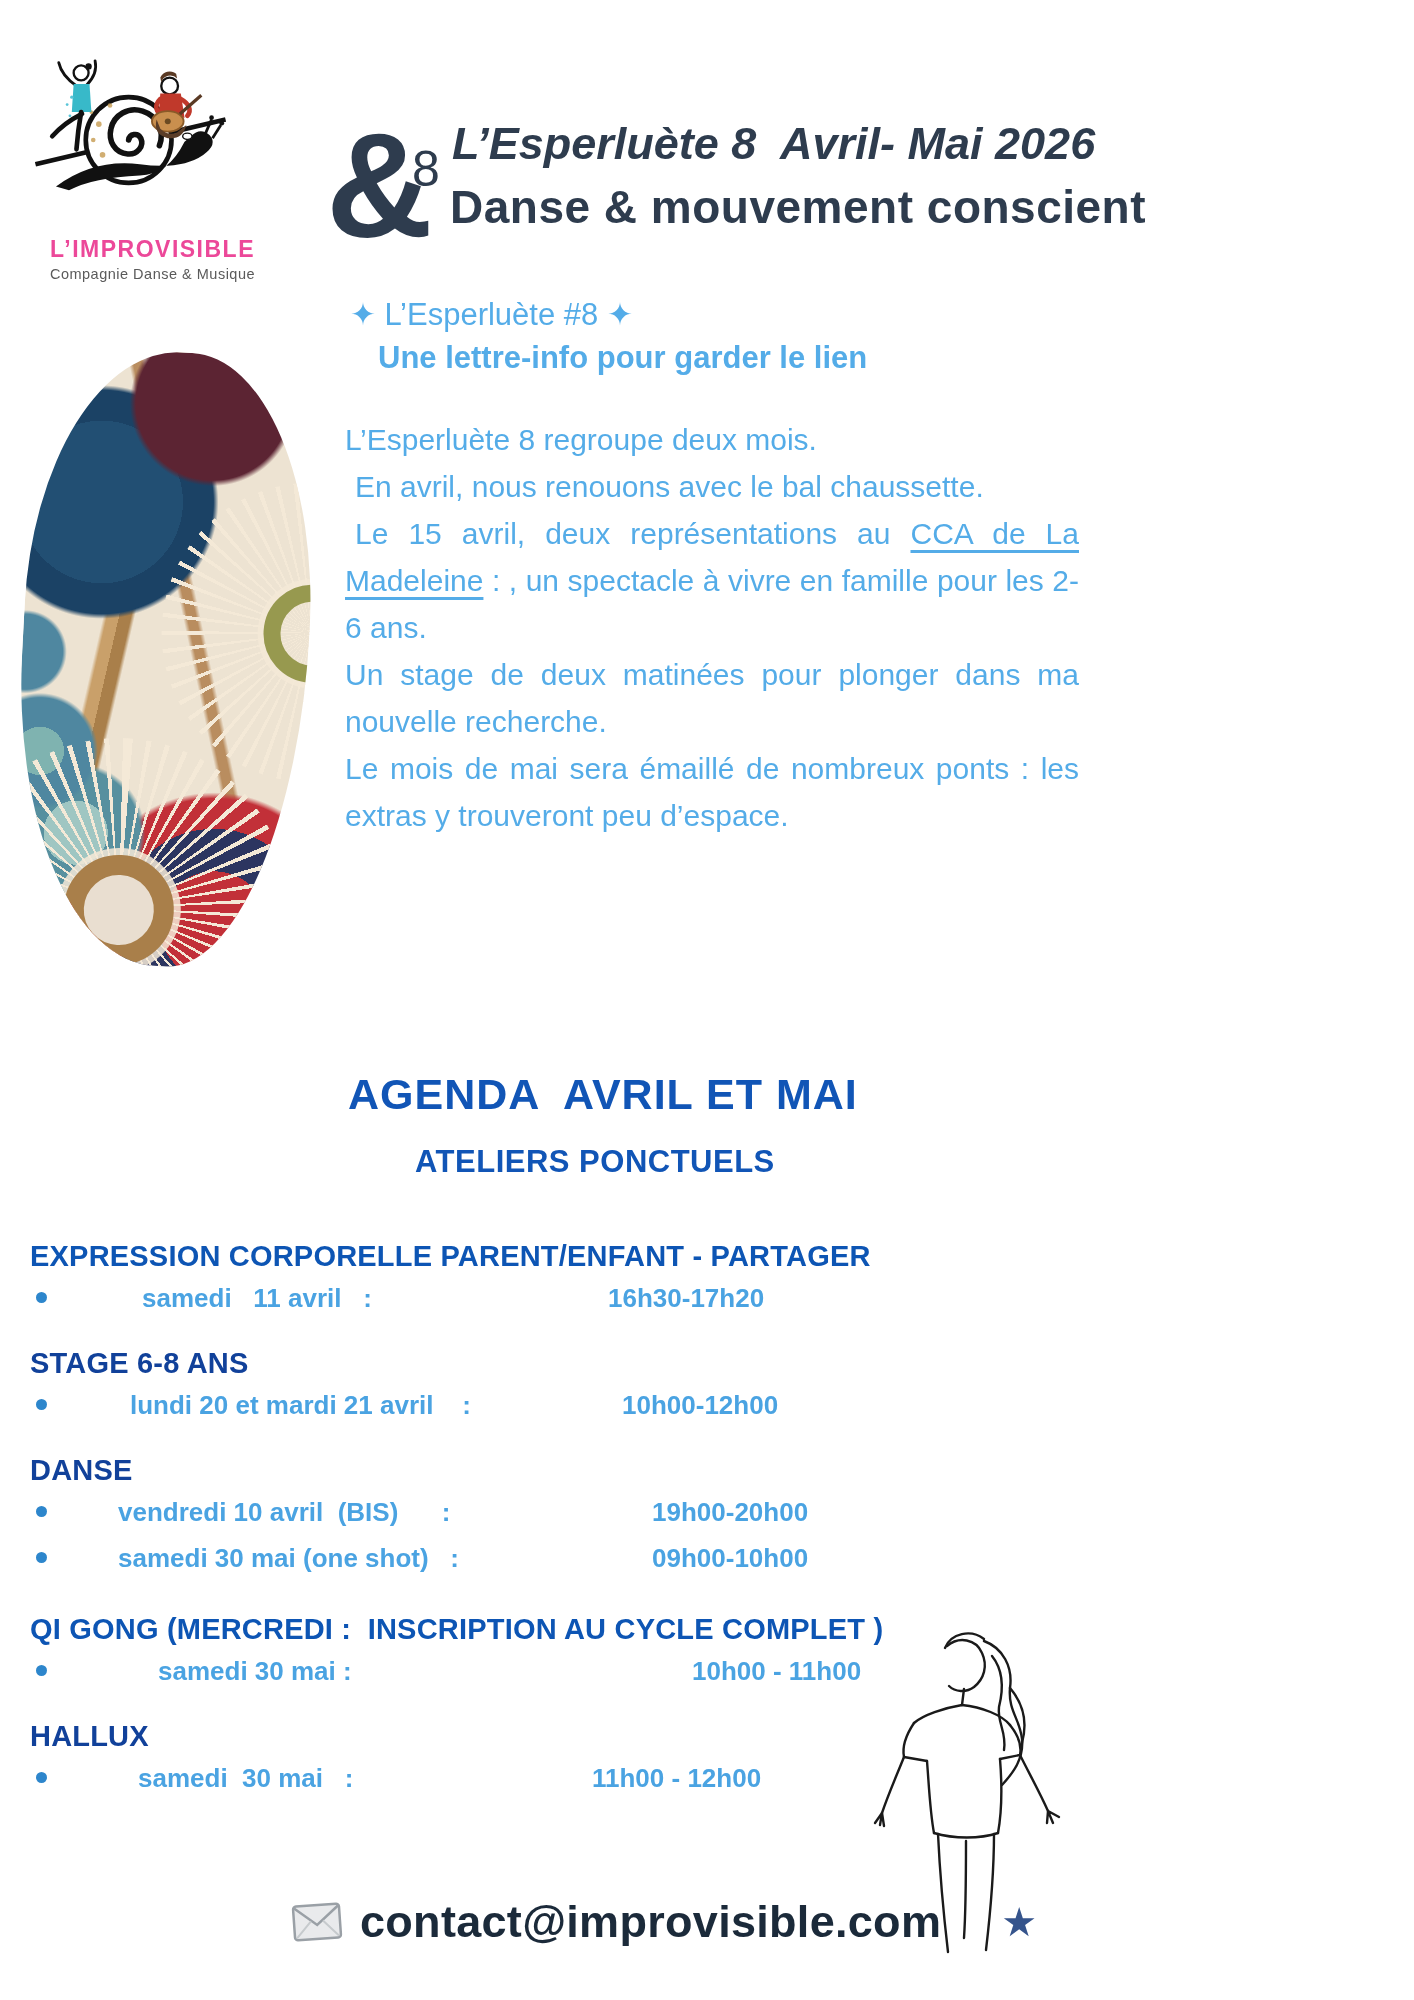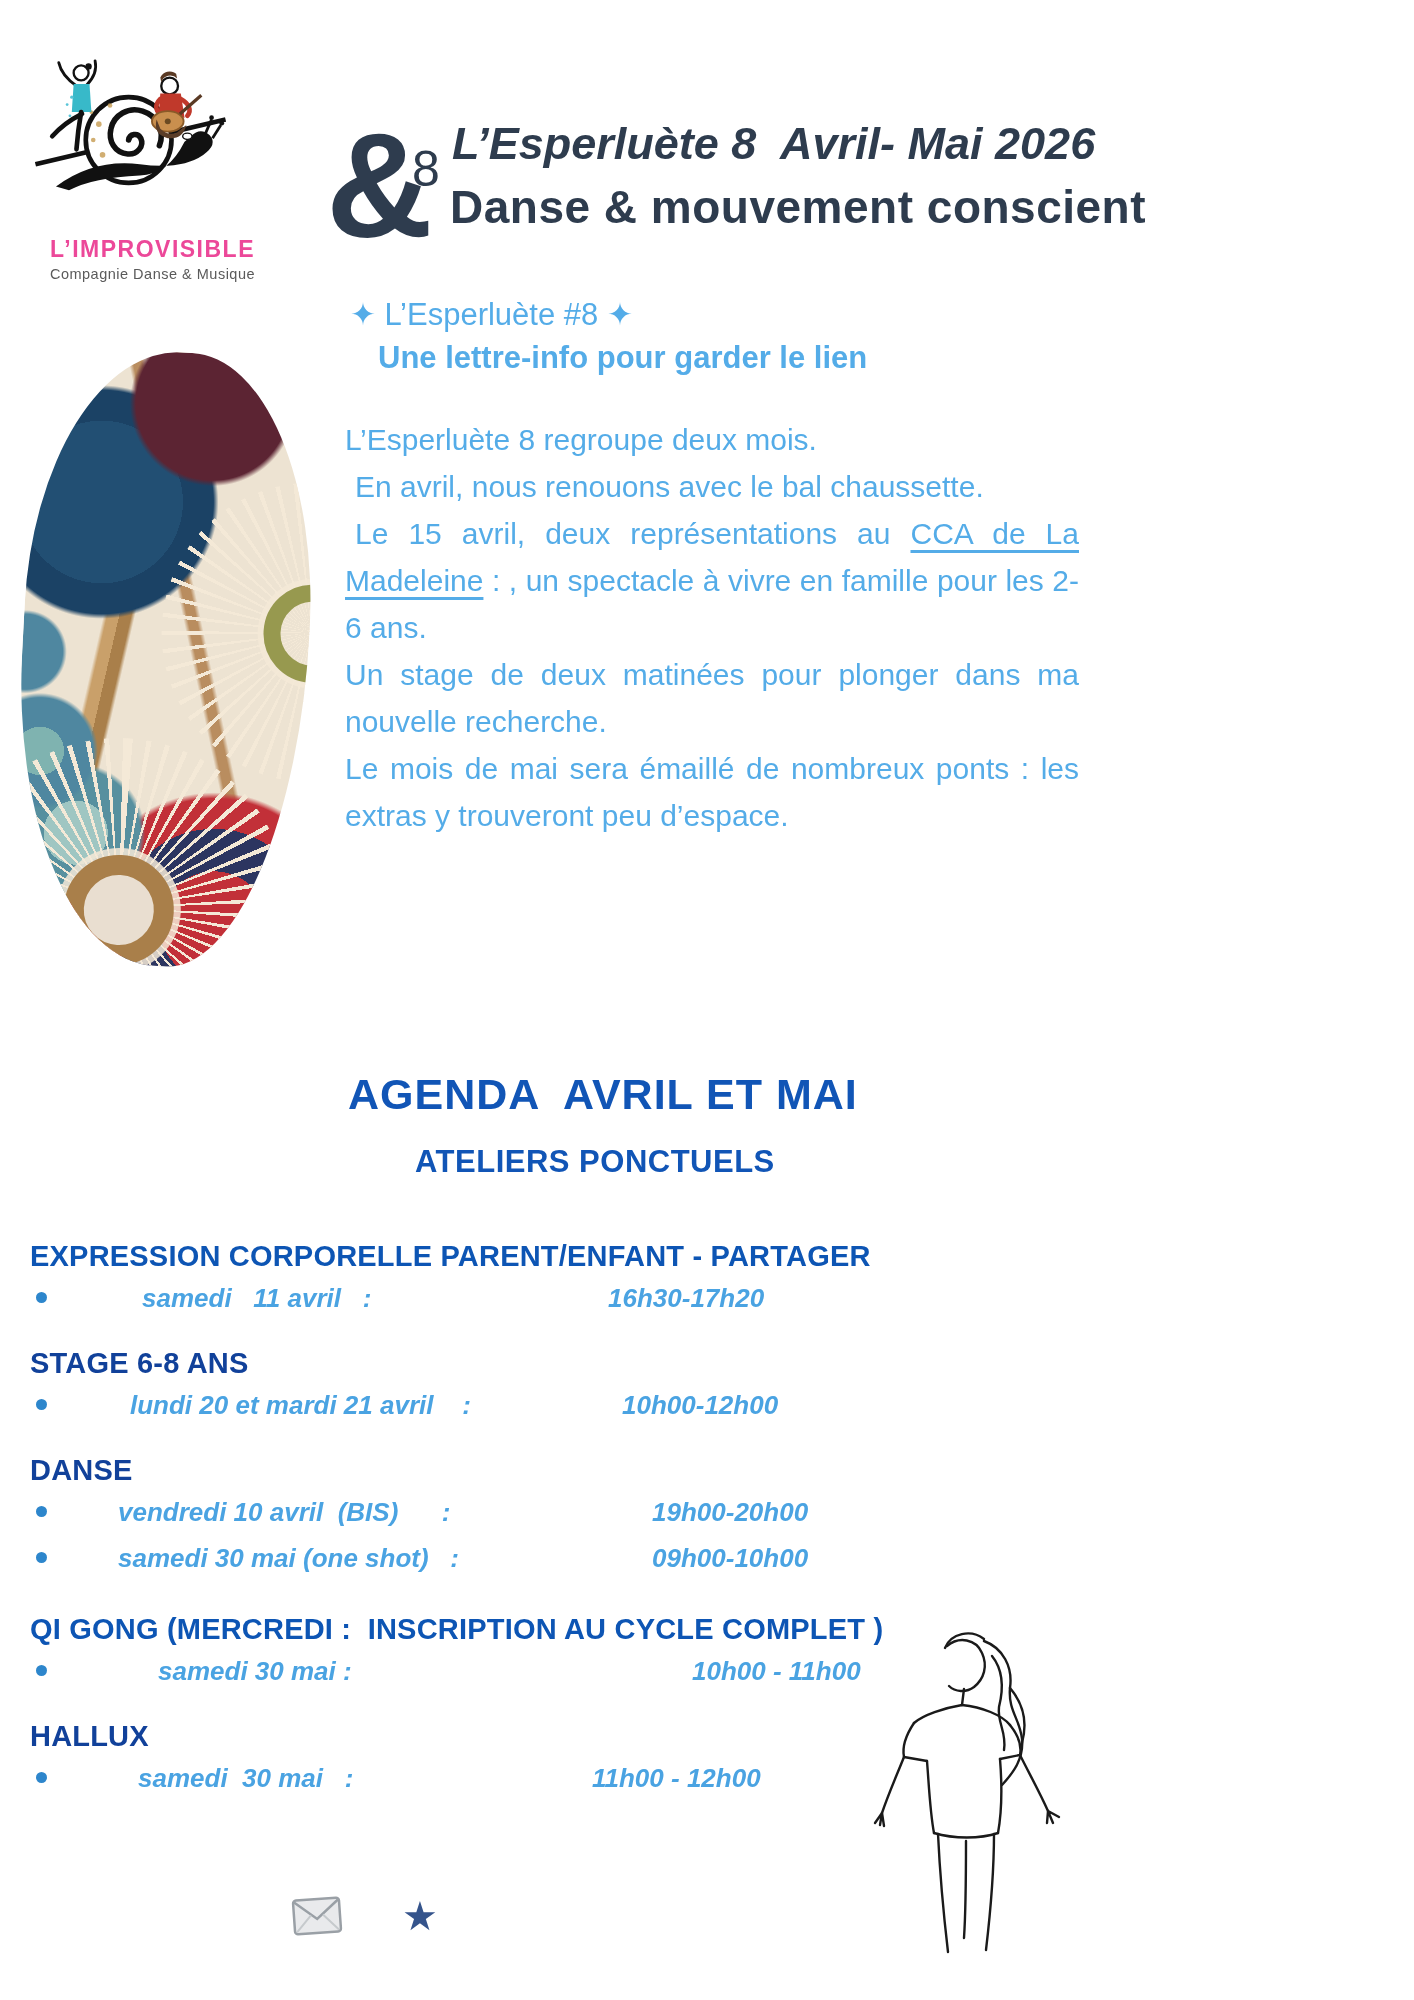--- a/index.html
+++ b/index.html
@@ -55,21 +55,21 @@
   
   .ag-title{left:348px;top:1070px;font-size:43px;font-weight:800;color:#1155b6;
             letter-spacing:1px;white-space:pre;}
   .ag-sub{left:415px;top:1144px;font-size:31px;font-weight:800;color:#1155b6;letter-spacing:.5px;}
   .agenda{left:30px;top:1240px;width:1090px;}
   .sec{margin-bottom:28px;}
   .sec-h{margin:0 0 10px;font-size:29px;font-weight:700;letter-spacing:.2px;white-space:pre;}
   .c-bright{color:#0d55b4;}
   .c-dark{color:#11419a;}
   .row{position:relative;padding-left:100px;margin-bottom:10px;min-height:36px;
-       font-size:26px;font-weight:700;color:#4aa3e2;font-style:italic;}
+       font-size:26px;font-weight:700;color:#4aa3e2;}
   .row .lbl{white-space:pre;}
   .dot{position:absolute;left:6px;top:9px;width:11px;height:11px;border-radius:50%;background:#2d86cc;}
   .t{position:absolute;top:0;white-space:pre;}
   .sec1 .row{padding-left:112px;} .sec1 .t{left:578px;}
   .sec2 .row{padding-left:100px;} .sec2 .t{left:592px;}
   .sec3 .row{padding-left:88px;}  .sec3 .t{left:622px;}
   .sec4{margin-top:34px;} .sec4 .row{padding-left:128px;} .sec4 .t{left:662px;}
   .sec5 .row{padding-left:108px;} .sec5 .t{left:562px;}
 
   
@@ -241,16 +241,17 @@
     <path d="M142,208 C142,250 138,290 134,324"></path>
     <path d="M114,215 C114,250 114,282 112,312"></path>
   </svg>
 
   <div class="abs footer">
     <svg width="50" height="38" viewBox="0 0 50 38" style="transform:rotate(-4deg);">
       <rect x="2" y="2" width="46" height="34" rx="3" fill="#e9eaec" stroke="#9aa0a6" stroke-width="2.5"></rect>
       <path d="M3,4 L25,22 L47,4" fill="none" stroke="#9aa0a6" stroke-width="2.5"></path>
       <path d="M4,34 L19,18 M46,34 L31,18" fill="none" stroke="#c6cacd" stroke-width="2"></path>
     </svg>
+    <span class="email">contact@improvisible.com</span>
     <span class="star">★</span>
   </div>
 
 </div>
 
 </body></html>

